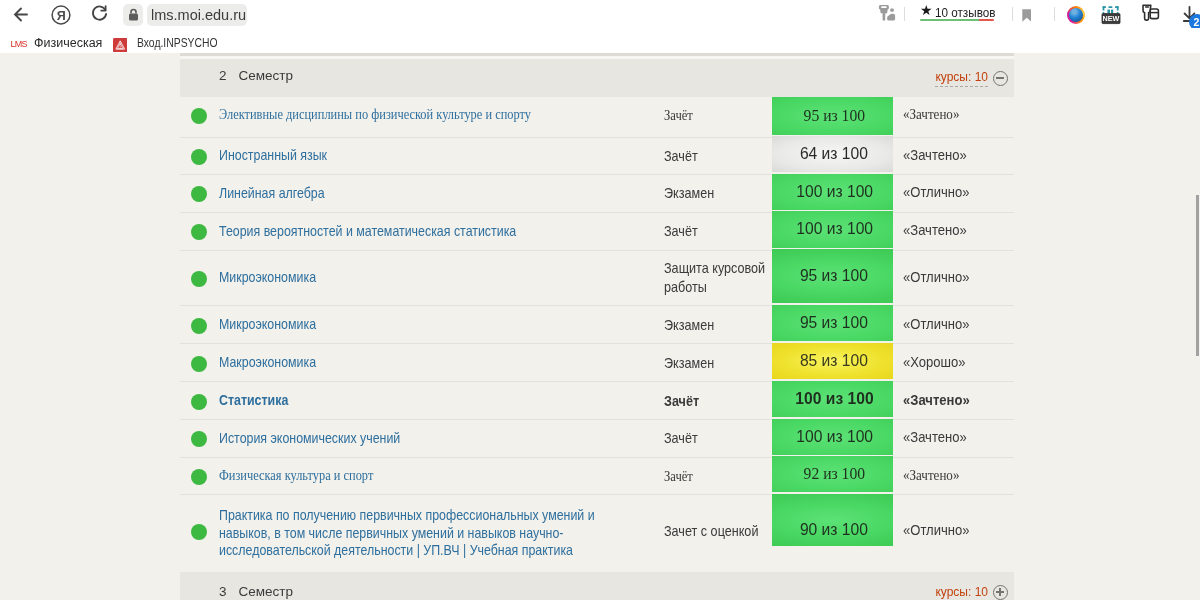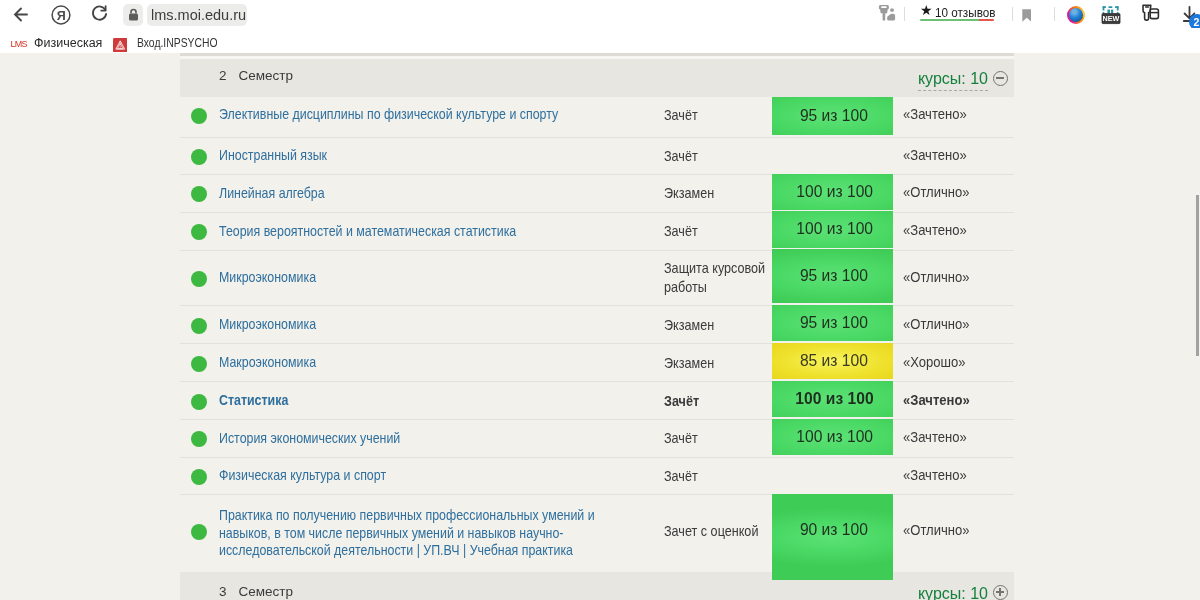--- a/index.html
+++ b/index.html
@@ -26,21 +26,21 @@
 
   
   #page { position:absolute; left:0; top:53px; width:1200px; height:547px; background:#f2f1ec; }
   #content { position:absolute; left:180px; top:0px; width:834px; }
   #strip { height:2.5px; background:#dcdbd6; }
   #lightline { height:3px; background:#f7f6f2; }
 
   .sechead { position:relative; width:834px; height:34px; background:#e7e6e1; }
   .sechead .num { position:absolute; left:39px; top:9.5px; font-size:13.5px; color:#3a3a3a; }
   .sechead .nm  { position:absolute; left:58.5px; top:9.5px; font-size:13.5px; color:#3a3a3a; }
-  .kursy { position:absolute; right:26px; top:11.5px; font-size:16px; color:#15803d; border-bottom:1px dashed #a9a8a5; padding-bottom:1.5px; }
+  .kursy { position:absolute; right:26px; top:11.5px; font-size:12px; color:#c2410c; border-bottom:1px dashed #a9a8a5; padding-bottom:1.5px; }
   .circbtn { position:absolute; right:6px; top:12.5px; width:15px; height:15px; border:1.5px solid #757471; border-radius:50%; }
   .circbtn .h { position:absolute; left:2px; top:5.25px; width:8px; height:1.5px; background:#757471; }
   .circbtn .v { position:absolute; left:5.25px; top:2px; width:1.5px; height:8px; background:#757471; }
 
   #rows { position:relative; width:834px; }
   .row { position:relative; width:834px; border-bottom:1.5px solid #e2e1de; }
   .dot { position:absolute; left:10.5px; width:16px; height:16px; border-radius:50%; background:#3db840; }
   .course { position:absolute; left:39px; font-size:14.5px; color:#2e6f9e; line-height:17.5px; white-space:nowrap; transform:scaleX(0.855); transform-origin:0 50%; }
   .ctype { position:absolute; left:484px; font-size:14.5px; color:#3a3a3a; line-height:19px; white-space:nowrap; transform:scaleX(0.87); transform-origin:0 50%; }
   .badge { position:absolute; left:592px; width:121px; text-align:center; text-indent:2px; font-size:17px; color:#1f2f1f; z-index:2; }
@@ -152,32 +152,34 @@
     <div id="lightline"></div>
     <div class="sechead" style="height:38px;">
       <div class="num">2</div>
         <div class="nm">Семестр</div>
       <div class="kursy">курсы: 10</div>
       <div class="circbtn">
           <div class="h"></div>
         </div>
     </div>
     <div id="rows" style="margin-top:-4px;">
-        <div class="row" style="height:45px;">
+        <div class="row" style="height:45px;font-family:Liberation Serif, serif;">
     <div class="dot" style="top:15px"></div>
     <div class="course" style="top:13.5px">Элективные дисциплины по физической культуре и спорту</div>
     <div class="ctype" style="top:13px">Зачёт</div>
     <div class="badge g" style="top:4.5px;height:37.5px;line-height:37.5px;">
       <span>95 из 100</span></div>
     <div class="mark" style="top:13px">«Зачтено»</div>
   </div>
         <div class="row" style="height:37.5px;">
     <div class="dot" style="top:11.25px"></div>
     <div class="course" style="top:9.75px">Иностранный язык</div>
     <div class="ctype" style="top:9.25px">Зачёт</div>
+    <div class="badge s" style="top:-1.5px;height:36px;line-height:36px;">
+      <span>64 из 100</span></div>
     <div class="mark" style="top:9.25px">«Зачтено»</div>
   </div>
         <div class="row" style="height:37.5px;">
     <div class="dot" style="top:11.25px"></div>
     <div class="course" style="top:9.75px">Линейная алгебра</div>
     <div class="ctype" style="top:9.25px">Экзамен</div>
     <div class="badge g" style="top:-1.5px;height:36px;line-height:36px;">
       <span>100 из 100</span></div>
     <div class="mark" style="top:9.25px">«Отлично»</div>
   </div>
@@ -222,31 +224,33 @@
     <div class="mark" style="top:9.5px">«Зачтено»</div>
   </div>
         <div class="row" style="height:37.5px;">
     <div class="dot" style="top:11.25px"></div>
     <div class="course" style="top:9.75px">История экономических учений</div>
     <div class="ctype" style="top:9.25px">Зачёт</div>
     <div class="badge g" style="top:-1.5px;height:36px;line-height:36px;">
       <span>100 из 100</span></div>
     <div class="mark" style="top:9.25px">«Зачтено»</div>
   </div>
-        <div class="row" style="height:37.5px;">
+        <div class="row" style="height:37.5px;font-family:Liberation Serif, serif;">
     <div class="dot" style="top:11.25px"></div>
     <div class="course" style="top:9.75px">Физическая культура и спорт</div>
     <div class="ctype" style="top:9.25px">Зачёт</div>
+    <div class="badge g" style="top:-1.5px;height:36px;line-height:36px;">
+      <span>92 из 100</span></div>
     <div class="mark" style="top:9.25px">«Зачтено»</div>
   </div>
         <div class="row" style="height:73.5px;border-bottom:none;">
     <div class="dot" style="top:29.25px"></div>
     <div class="course" style="top:12.25px">Практика по получению первичных профессиональных умений и<br>навыков, в том числе первичных умений и навыков научно-<br>исследовательской деятельности | УП.ВЧ | Учебная практика</div>
     <div class="ctype" style="top:27.25px">Зачет с оценкой</div>
-    <div class="badge g" style="top:-1.5px;height:86px;line-height:71.5px;">
+    <div class="badge g" style="top:-1.5px;height:52px;line-height:71.5px;">
       <span>90 из 100</span></div>
     <div class="mark" style="top:27.25px">«Отлично»</div>
   </div>
       </div>
     <div style="height:3px;"></div>
     <div class="sechead" style="height:28.5px;">
       <div class="num" style="top:12px;">3</div>
         <div class="nm" style="top:12px;">Семестр</div>
       <div class="kursy" style="top:13px;">курсы: 10</div>
       <div class="circbtn" style="top:13.5px;">

